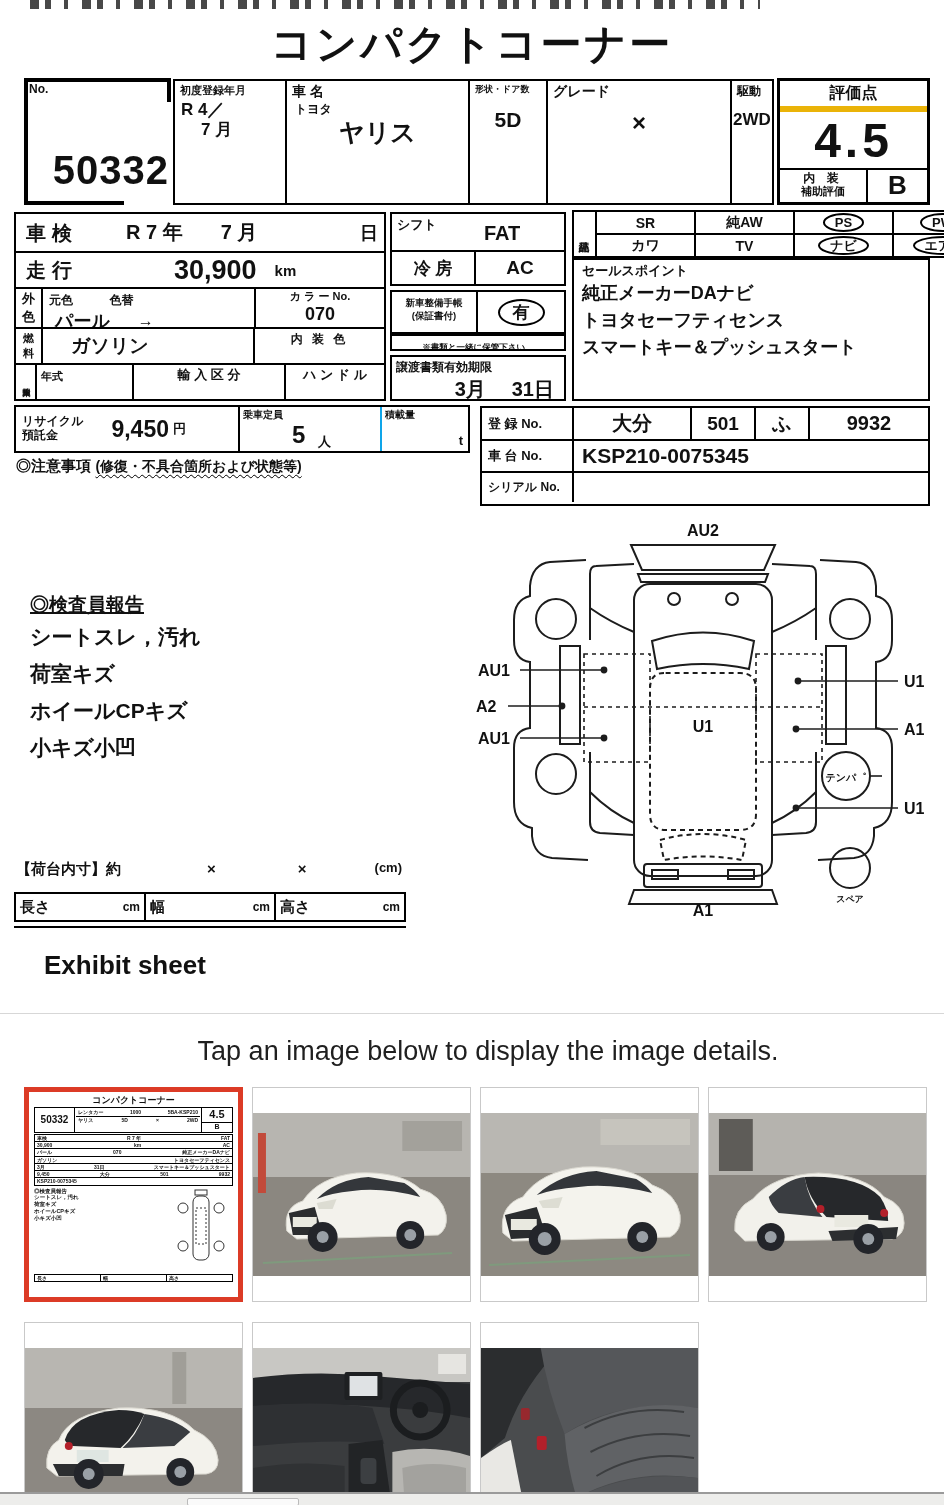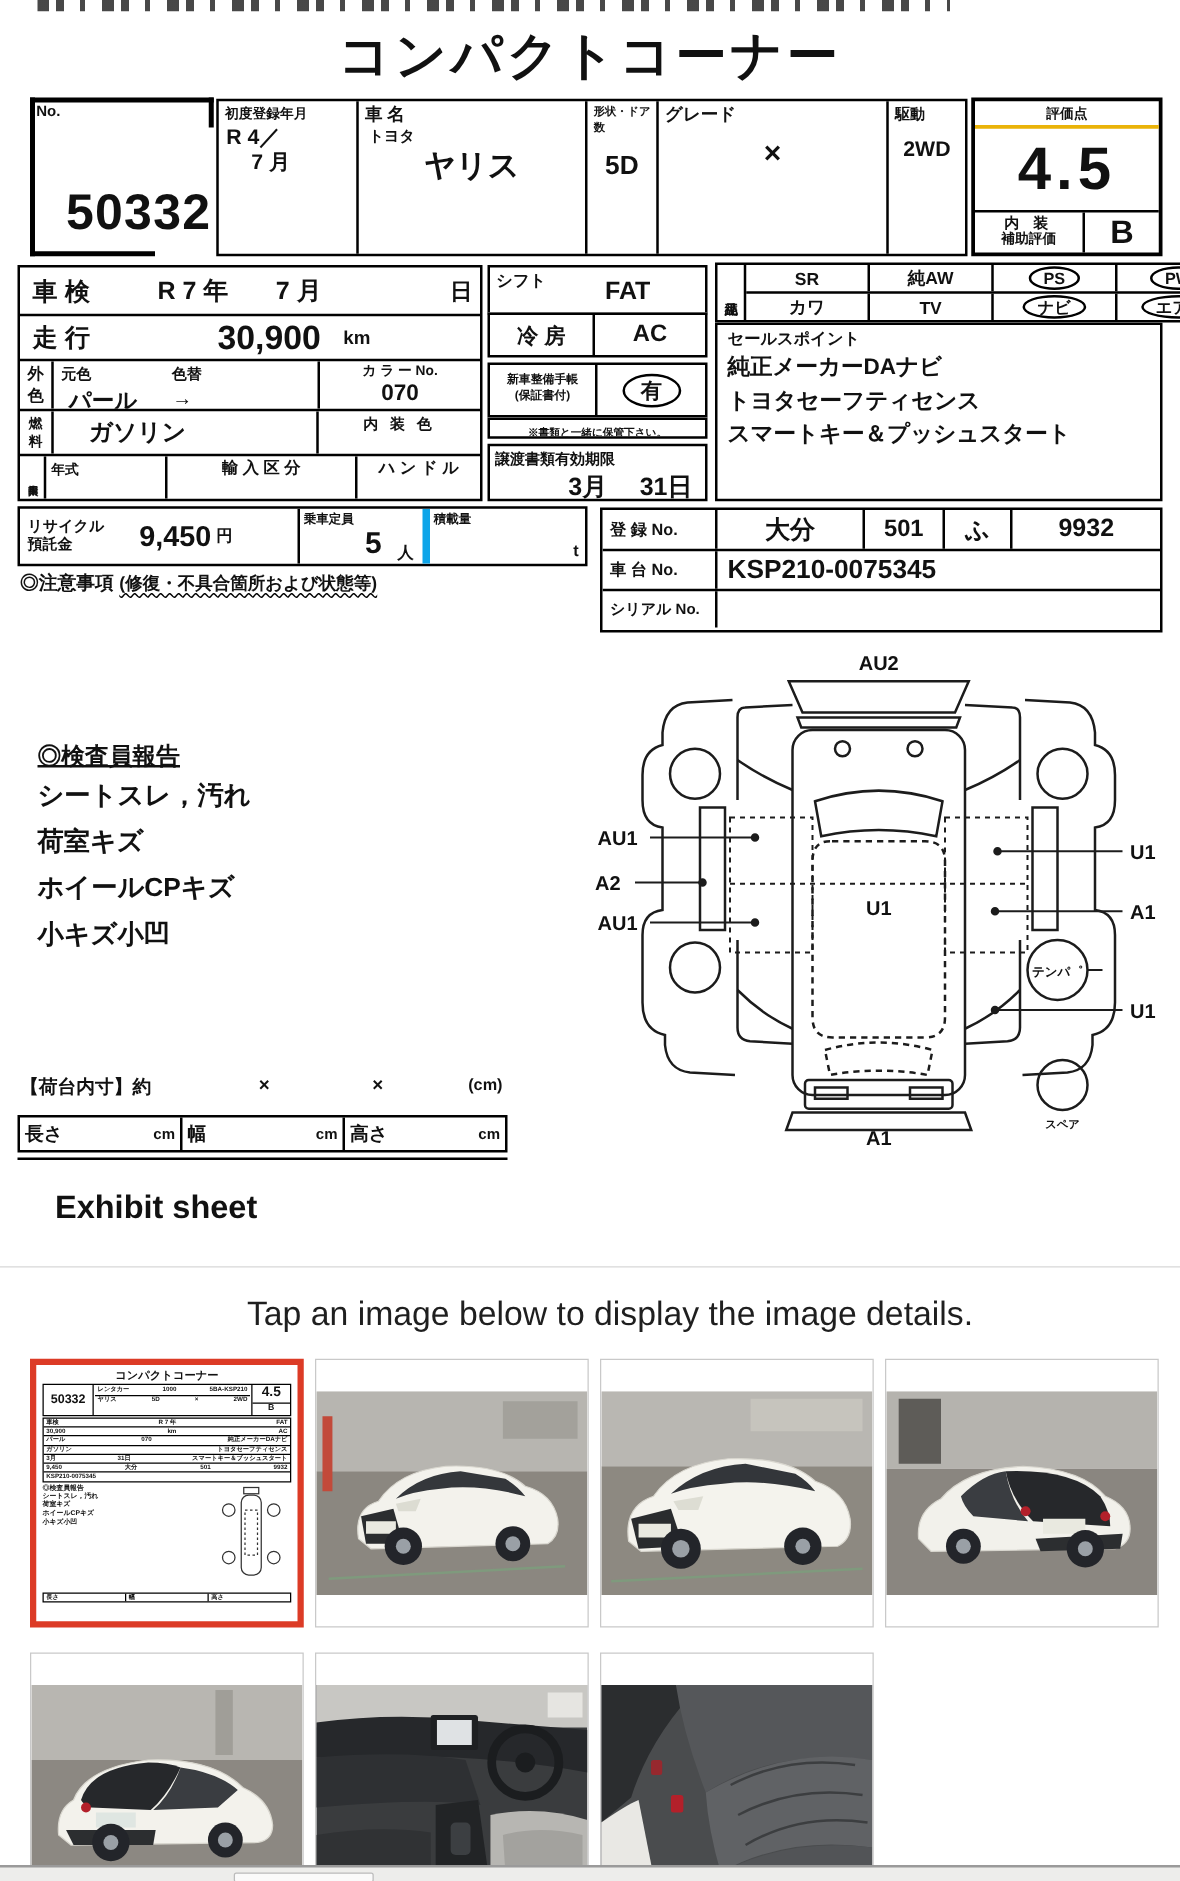--- a/index.html
+++ b/index.html
@@ -32,21 +32,21 @@
   .hdr-row { display:flex; flex:1; }
   .hdr-row.r1 { border-bottom:2px solid #000; flex:0 0 52px; }
   .hcell { border-right:2px solid #000; position:relative; overflow:hidden; }
   .hcell:last-child { border-right:none; }
   .hc-label { font-size:14px; font-weight:700; padding:2px 4px 0 5px; }
   .hc-label .note { font-size:10px; border-bottom:1px dashed #000; }
   .hc-value { text-align:center; font-size:21px; font-weight:700; margin-top:-2px; }
 
   
   .score { left:777px; top:78px; width:153px; height:127px; border-width:3px; display:flex; flex-direction:column; }
-  .score-head { border-bottom:3px solid #eab308; text-align:center; font-weight:700; font-size:11px; padding:2px 0; }
+  .score-head { border-bottom:6px solid #eab308; text-align:center; font-weight:700; font-size:16px; padding:2px 0; }
   .score-val { flex:1; display:flex; align-items:center; justify-content:center; font-size:48px; font-weight:700; letter-spacing:4px; }
   .score-bottom { border-top:2px solid #000; display:flex; height:34px; }
   .score-int-label { width:88px; border-right:2px solid #000; text-align:center; font-weight:700; line-height:1.1; padding-top:2px; }
   .score-int-label .t1 { font-size:12px; letter-spacing:4px; }
   .score-int-label .t2 { font-size:11px; }
   .score-int-val { flex:1; text-align:center; font-size:26px; font-weight:700; }
 
   
   .colA { left:14px; top:212px; width:372px; height:189px; display:flex; flex-direction:column; }
   .rowA { display:flex; border-bottom:2px solid #000; overflow:hidden; }
@@ -124,21 +124,21 @@
       <div class="hcell" style="width:112px">
         <div class="hc-label" style="font-size:11px">初度登録年月</div>
         <div style="font-size:17px;font-weight:700;padding-left:6px">R 4／</div>
         <div style="font-size:17px;font-weight:700;padding-left:26px;margin-top:-3px">7 月</div>
       </div>
       <div class="hcell" style="width:183px">
         <div class="hc-label">車 名</div>
         <div style="font-size:12px;font-weight:700;padding-left:8px">トヨタ</div>
         <div style="font-size:25px;font-weight:700;text-align:center;margin-top:-2px">ヤリス</div>
       </div>
-      <div class="hcell" style="width:57px">
+      <div class="hcell" style="width:78px">
         <div class="hc-label" style="font-size:9px">形状・ドア数</div>
         <div class="hc-value" style="margin-top:12px">5D</div>
       </div>
       <div class="hcell" style="width:184px">
         <div class="hc-label">グレード</div>
         <div class="hc-value" style="font-size:24px;margin-top:8px">×</div>
       </div>
       <div class="hcell" style="flex:1">
         <div class="hc-label" style="font-size:12px">駆動</div>
         <div class="hc-value" style="font-size:17px;margin-top:10px">2WD</div>
@@ -174,21 +174,21 @@
         <span style="font-size:15px;margin-left:18px">km</span>
       </div>
     </div>
     <div class="rowA" style="flex:0 0 40px">
       <div class="vlab" style="width:27px;font-size:13px">
         <span>外</span>
           <span>色</span>
       </div>
       <div style="flex:1;border-right:2px solid #000;padding:1px 0 0 6px">
         <span class="lbl" style="font-size:12px">元色</span>
-        <span class="lbl" style="font-size:12px;margin-left:60px">色替</span>
+        <span class="lbl" style="font-size:12px;margin-left:32px">色替</span>
         <div style="display:flex;align-items:center">
           <span style="font-size:18px;font-weight:700;margin-left:6px">パール</span>
           <span style="font-size:16px;font-weight:700;margin-left:28px">→</span>
         </div>
       </div>
       <div style="width:128px;text-align:center">
         <div class="lbl" style="font-size:11px">カ ラ ー No.</div>
         <div style="font-size:18px;font-weight:700">070</div>
       </div>
     </div>
@@ -285,21 +285,21 @@
 
   <div class="b" style="left:14px;top:405px;width:456px;height:48px;display:flex">
     <div style="width:224px;border-right:2px solid #000;display:flex;align-items:center">
       <div class="lbl" style="font-size:12px;line-height:1.15;padding-left:6px">
         <div>リサイクル</div>
         <div>預託金</div>
       </div>
       <span style="font-size:23px;font-weight:700;margin-left:28px">9,450</span>
       <span style="font-size:13px;font-weight:700;margin-left:4px">円</span>
     </div>
-    <div style="width:104px;border-right:6px solid #0ea5e9;position:relative">
+    <div style="width:142px;border-right:2px solid #0ea5e9;position:relative">
       <div class="lbl" style="font-size:10px;padding:1px 0 0 3px">乗車定員</div>
       <span style="font-size:24px;font-weight:700;position:absolute;left:52px;top:14px">5</span>
       <span style="font-size:13px;font-weight:700;position:absolute;left:78px;top:26px">人</span>
     </div>
     <div style="flex:1;position:relative">
       <div class="lbl" style="font-size:10px;padding:1px 0 0 3px">積載量</div>
       <span style="font-size:13px;font-weight:700;position:absolute;right:5px;bottom:3px">t</span>
     </div>
   </div>
   <div style="position:absolute;left:16px;top:457px;font-weight:700">

